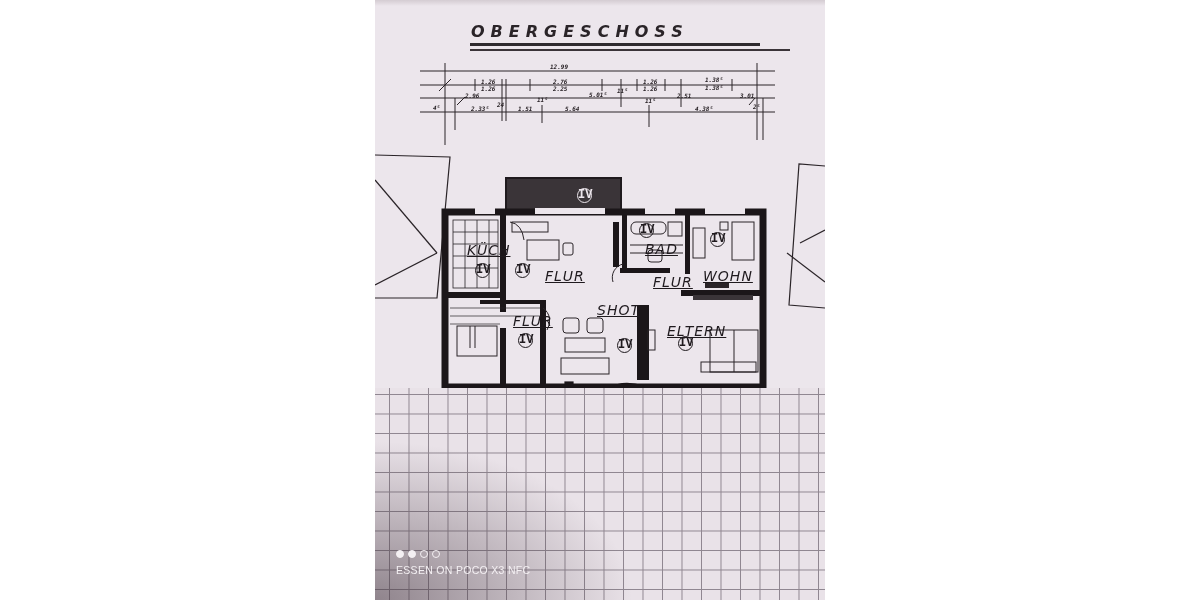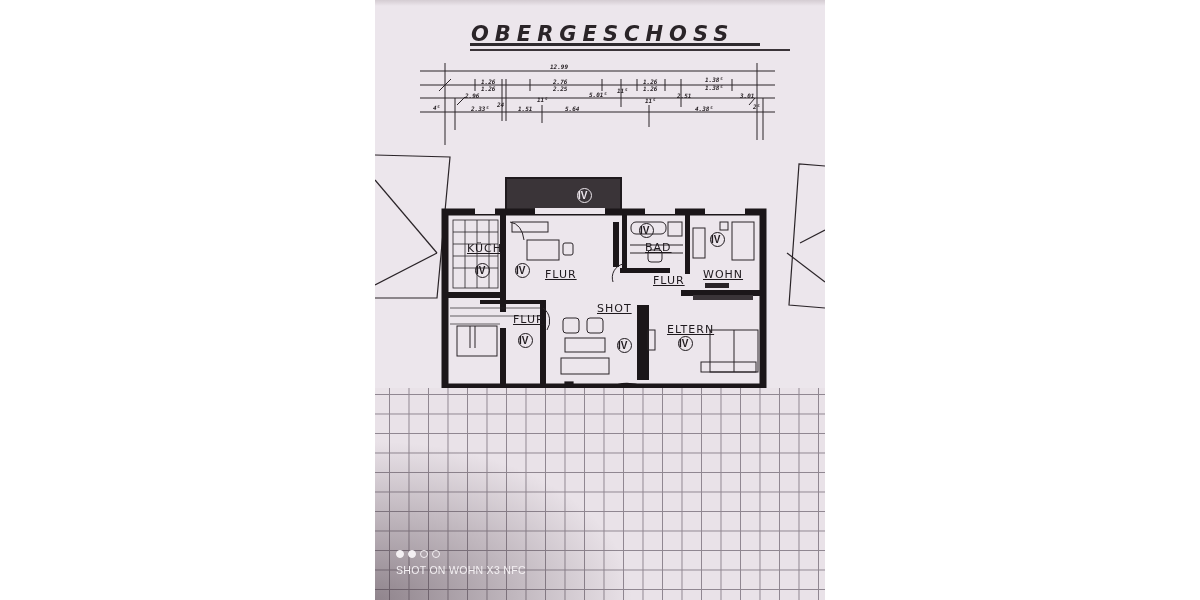--- a/index.html
+++ b/index.html
@@ -12,38 +12,38 @@
       position: absolute; left: 375px; top: 0; width: 450px; height: 600px;
       background: #ece6ec; overflow: hidden;
     }
     .paper-top-edge {
       position: absolute; left: 0; top: 0; width: 450px; height: 6px;
       background: linear-gradient(#d4ccd2, #ece6ec);
     }
     .title {
       position: absolute; left: 96px; top: 22px;
       font-family: "DejaVu Sans", sans-serif; font-weight: bold; font-style: italic;
-      font-size: 21px; letter-spacing: 6px; color: #2a2428;
+      font-size: 16px; letter-spacing: 6px; color: #2a2428;
     }
     .title-rule1 { position: absolute; left: 95px; top: 43px; width: 290px; height: 3px; background: #2e2a2e; }
     .title-rule2 { position: absolute; left: 95px; top: 49px; width: 320px; height: 2px; background: #3a3438; }
     .dims { position: absolute; left: 0; top: 55px; width: 450px; height: 90px; }
     .dim-label {
       position: absolute; font-size: 6px; font-weight: bold; font-style: italic;
       color: #2a2428; font-family: "DejaVu Sans Mono", monospace;
     }
     .plan { position: absolute; left: 0; top: 150px; width: 450px; height: 250px; }
     .room-label {
-      position: absolute; font-size: 11px; color: #1f1a1e;
+      position: absolute; font-size: 14px; font-style: italic; color: #1f1a1e;
       text-decoration: underline; letter-spacing: 1px; font-family: "DejaVu Sans", sans-serif;
     }
     .iv {
       position: absolute; width: 13px; height: 13px; border: 1.5px solid #1f1a1e;
-      border-radius: 50%; font-size: 10px; line-height: 13px; text-align: left;
-      color: #1f1a1e; font-weight: bold; font-family: Liberation Sans, sans-serif;
+      border-radius: 50%; font-size: 12px; line-height: 13px; text-align: left;
+      color: #1f1a1e; font-weight: bold; font-family: Liberation Mono, monospace;
     }
     .grid-paper {
       position: absolute; left: 0; top: 388px; width: 450px; height: 212px;
       background-color: #e9e2e8;
       background-image:
         linear-gradient(to right, #8f8690 1px, transparent 1px),
         linear-gradient(to bottom, #8f8690 1px, transparent 1px);
       background-size: 19.5px 19.5px;
       background-position: 14px 6px;
     }
@@ -249,15 +249,15 @@
   <div class="grid-paper"></div>
   <div class="shadow"></div>
 
   <div class="watermark">
     <div class="dots">
       <span class="dot filled"></span>
       <span class="dot filled"></span>
       <span class="dot"></span>
       <span class="dot"></span>
     </div>
-    <div class="wm-text">SHOT ON WOHN X3 NFC</div>
+    <div class="wm-text">ESSEN ON POCO X3 NFC</div>
   </div>
 </div>
 
 </body></html>

